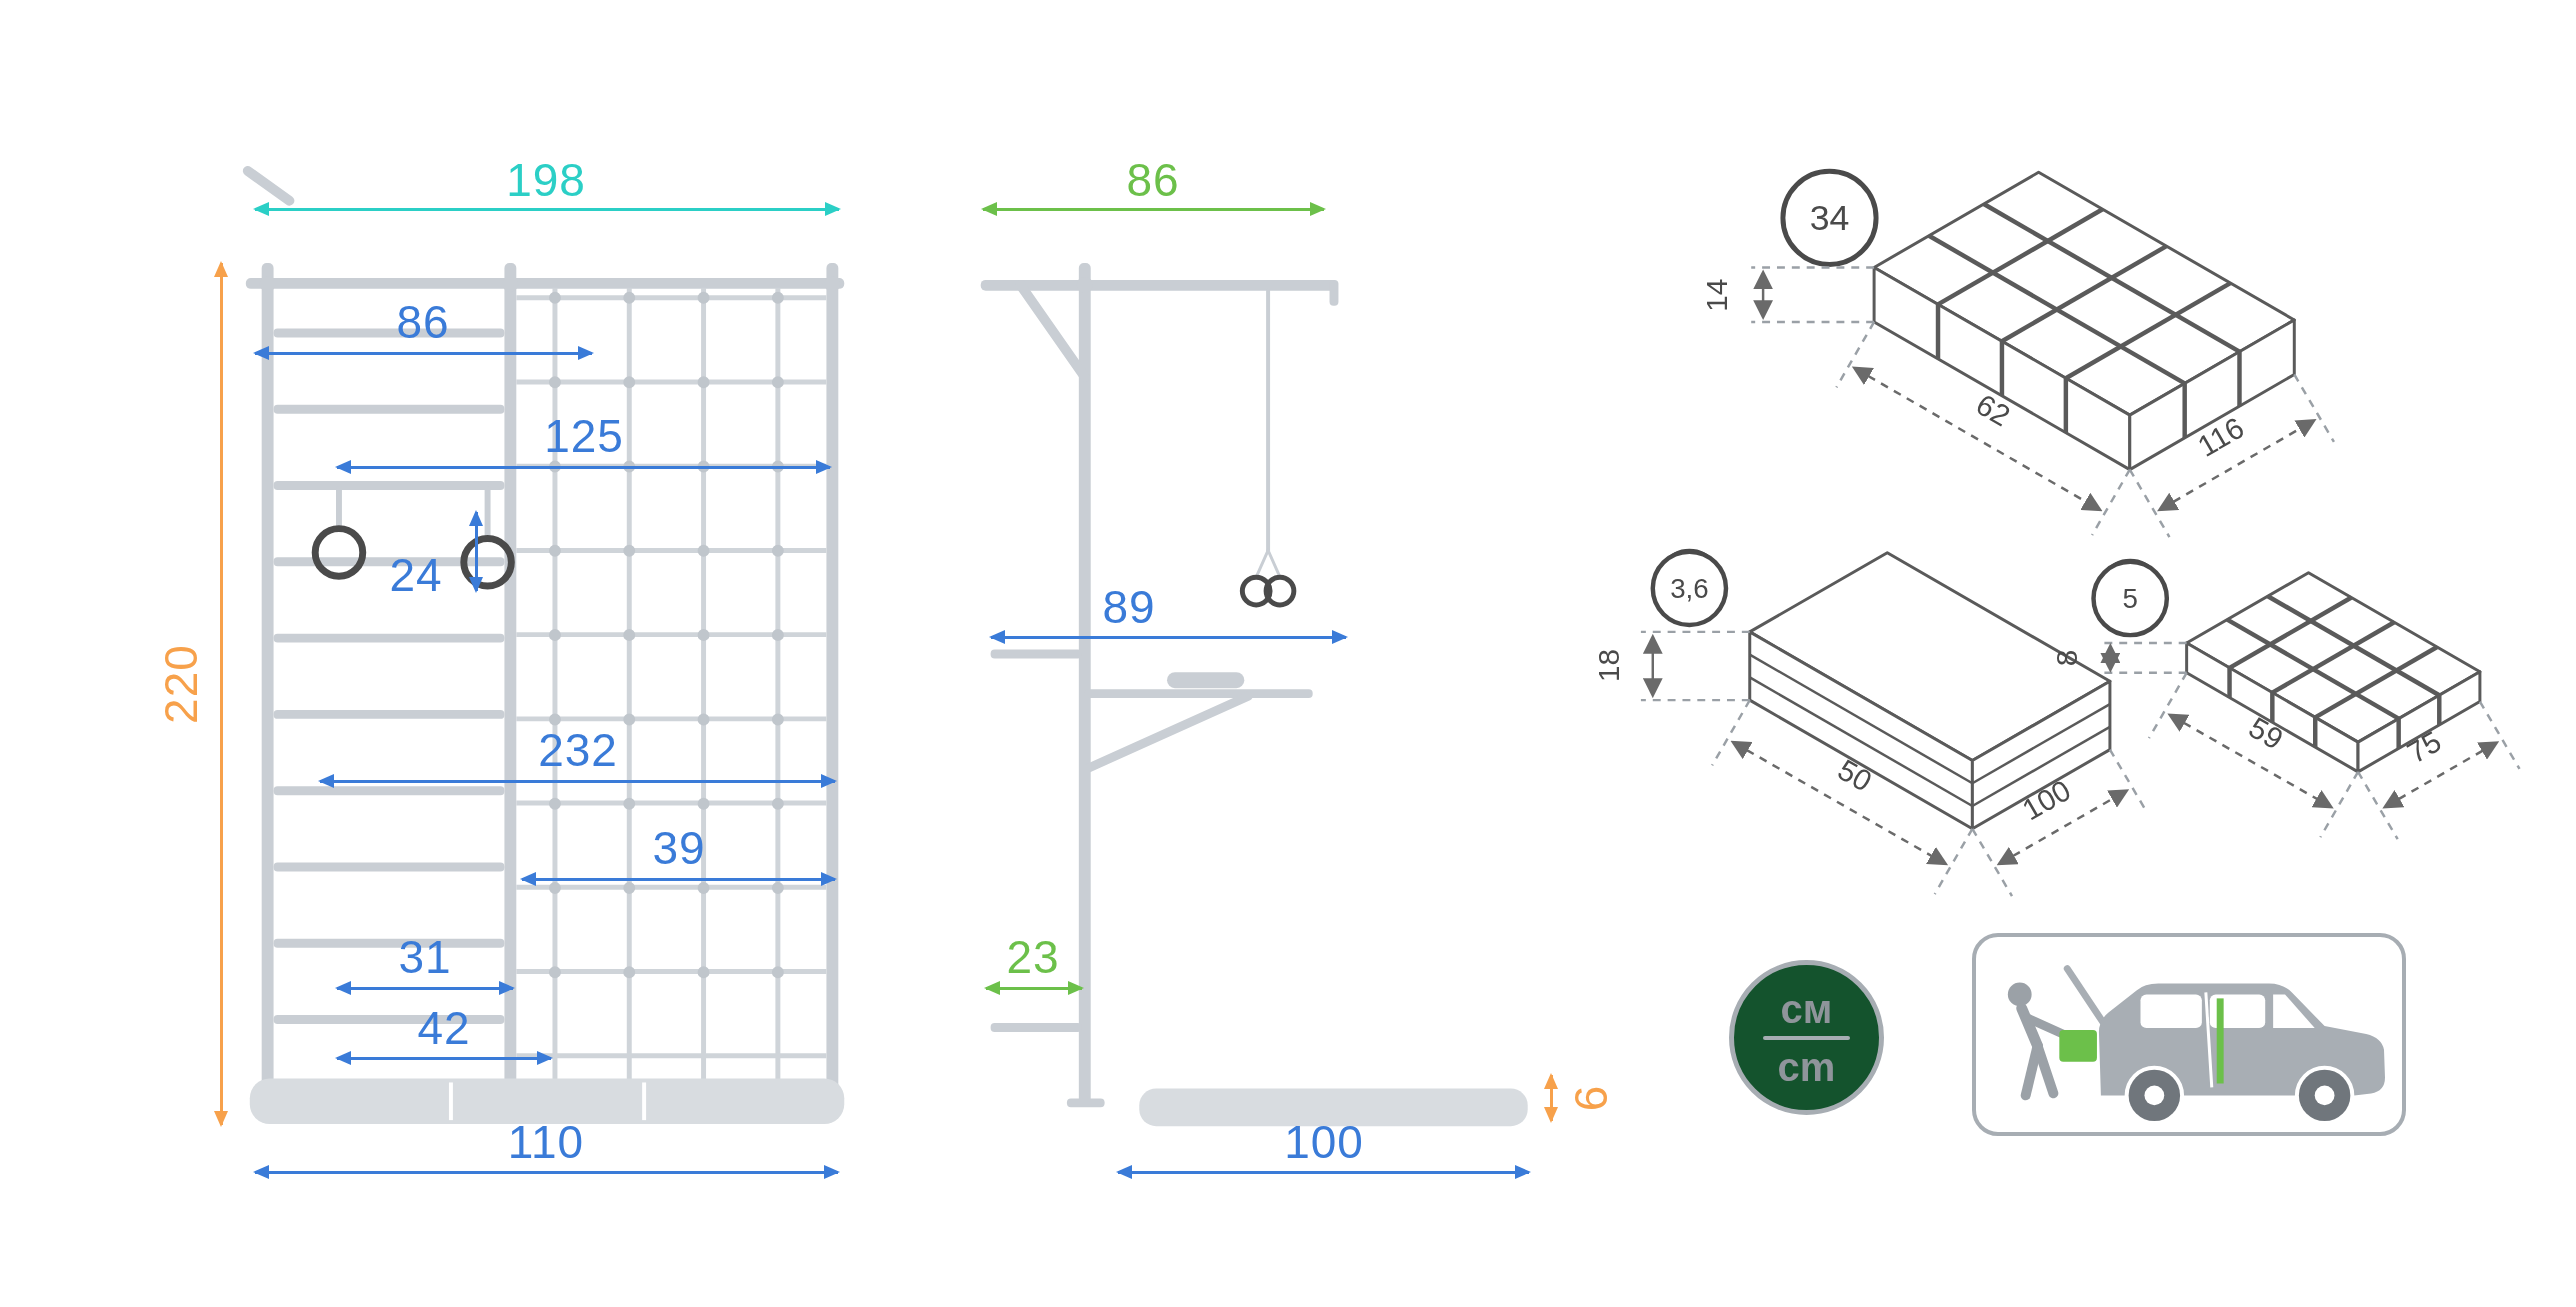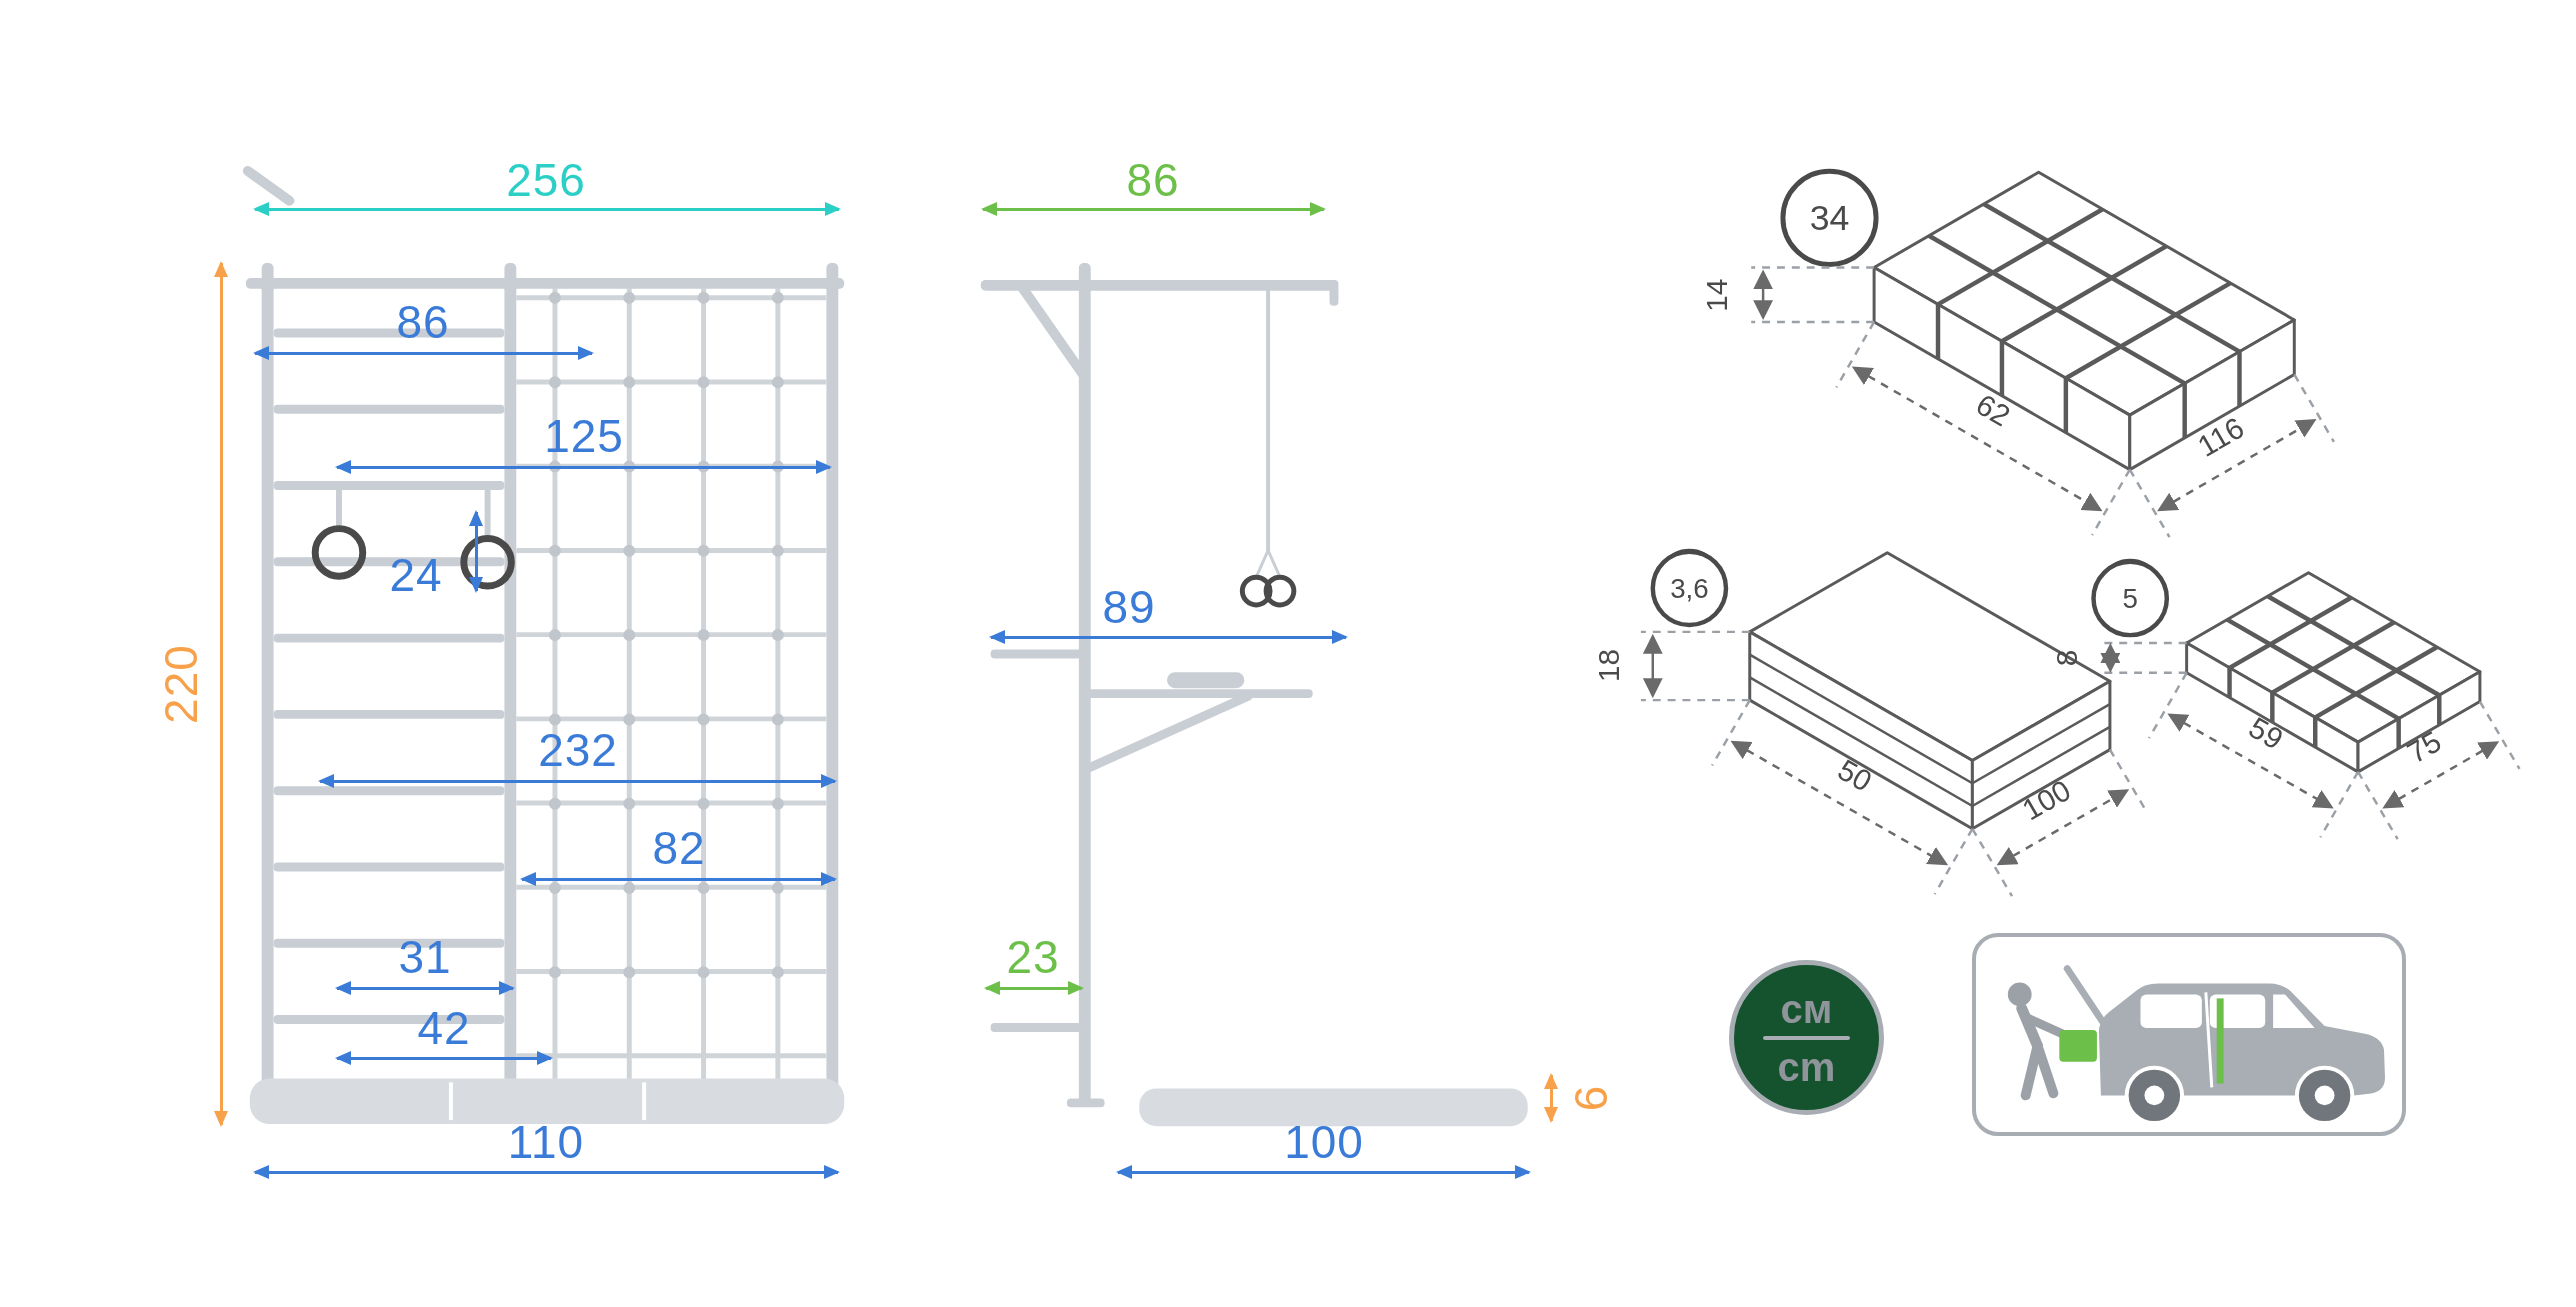--- a/index.html
+++ b/index.html
@@ -134,39 +134,39 @@
       <rect class="frame" x="135" y="545" width="230" height="9" rx="4"></rect>
       <rect class="frame" x="218" y="528" width="78" height="16" rx="8"></rect>
       <line class="frame-ln" x1="138" y1="625" x2="300" y2="552" stroke-width="9"></line>
       <rect class="frame" x="40" y="882" width="92" height="9" rx="4"></rect>
       <rect class="frame" x="117" y="958" width="38" height="9" rx="4"></rect>
       <rect class="matte" x="190" y="948" width="392" height="38" rx="17"></rect>
     </g>
   </svg>
 
   <div class="dim dim-h c-cyan" style="left:255px;top:208px;width:584px"></div>
-  <div class="dim-label c-cyan" style="left:546px;top:157px">256</div>
+  <div class="dim-label c-cyan" style="left:546px;top:157px">198</div>
 
   <div class="dim dim-v c-orange" style="left:220px;top:263px;height:862px"></div>
   <div class="dim-label rot c-orange" style="left:181px;top:684px">220</div>
 
   <div class="dim dim-h c-blue" style="left:255px;top:352px;width:337px"></div>
   <div class="dim-label c-blue" style="left:423px;top:299px">86</div>
 
   <div class="dim dim-h c-blue" style="left:337px;top:466px;width:493px"></div>
   <div class="dim-label c-blue" style="left:584px;top:413px">125</div>
 
   <div class="dim dim-v c-blue" style="left:475px;top:512px;height:79px"></div>
   <div class="dim-label c-blue" style="left:416px;top:552px">24</div>
 
   <div class="dim dim-h c-blue" style="left:320px;top:780px;width:515px"></div>
   <div class="dim-label c-blue" style="left:578px;top:727px">232</div>
 
   <div class="dim dim-h c-blue" style="left:522px;top:878px;width:313px"></div>
-  <div class="dim-label c-blue" style="left:679px;top:825px">82</div>
+  <div class="dim-label c-blue" style="left:679px;top:825px">39</div>
 
   <div class="dim dim-h c-blue" style="left:337px;top:987px;width:176px"></div>
   <div class="dim-label c-blue" style="left:425px;top:934px">31</div>
 
   <div class="dim dim-h c-blue" style="left:337px;top:1057px;width:214px"></div>
   <div class="dim-label c-blue" style="left:444px;top:1005px">42</div>
 
   <div class="dim dim-h c-blue" style="left:255px;top:1171px;width:583px"></div>
   <div class="dim-label c-blue" style="left:546px;top:1119px">110</div>
 

